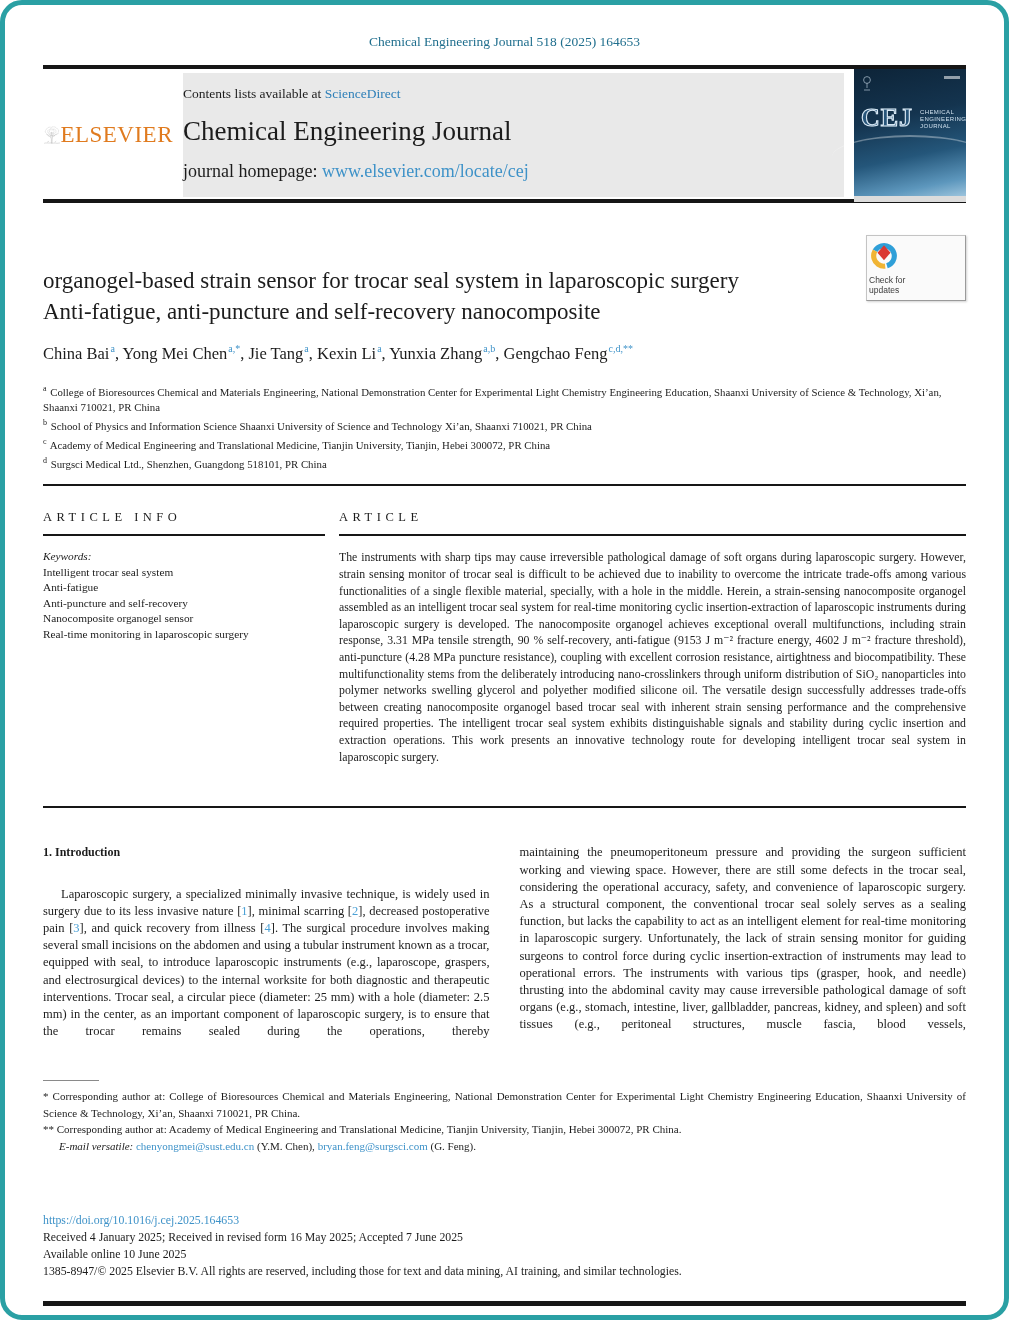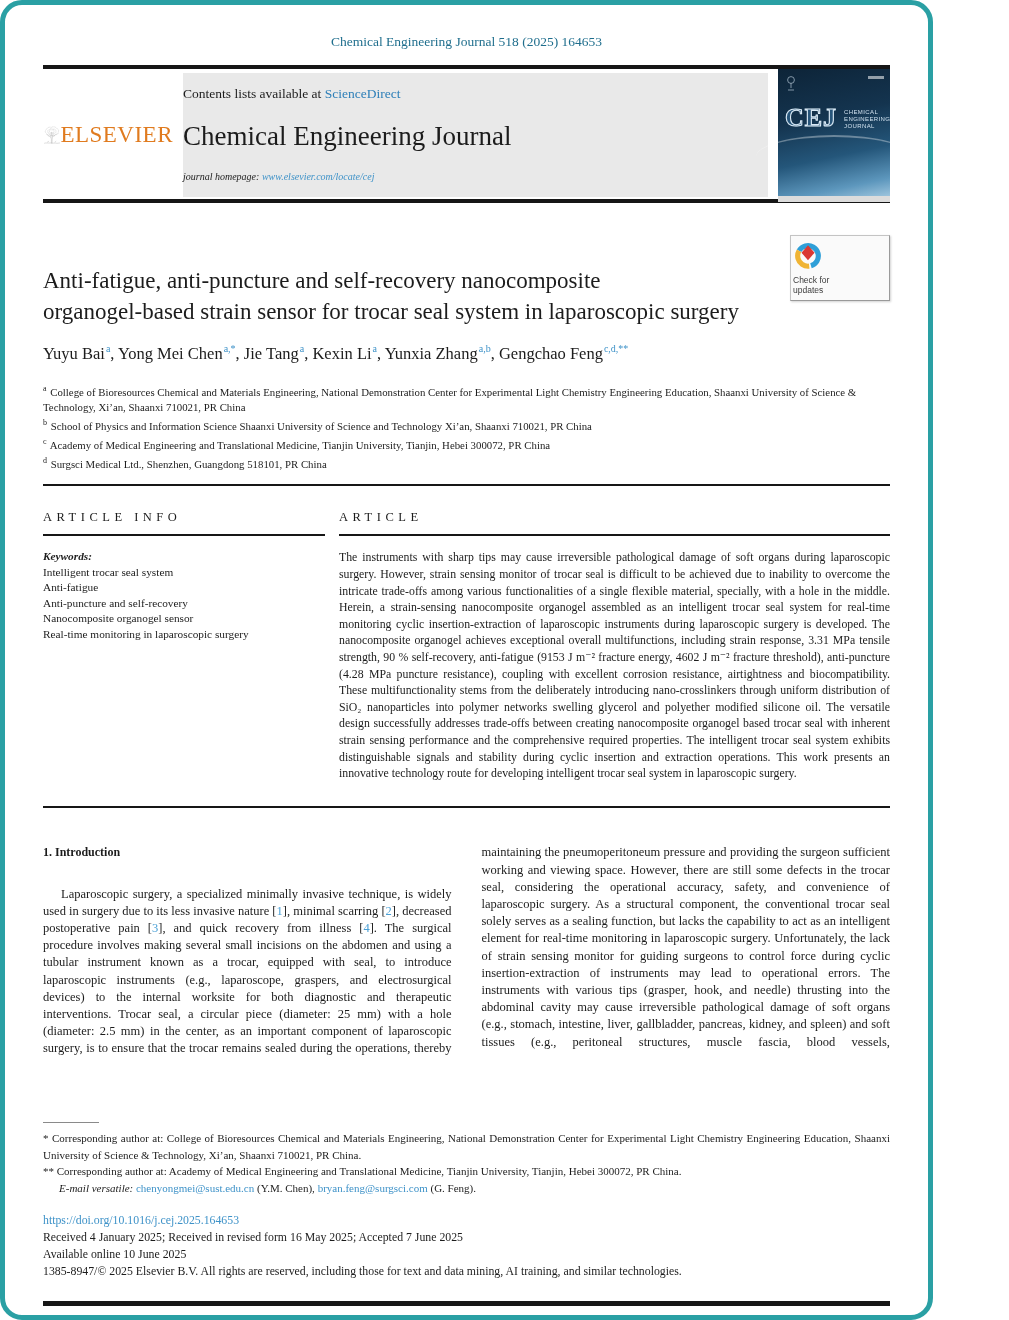--- a/index.html
+++ b/index.html
@@ -1,17 +1,17 @@
 <!DOCTYPE html>
 <html><head>
 <meta charset="utf-8">
 <style>
   html,body { margin:0; padding:0; background:#fff; }
   .page {
-    position:relative; width:933px; height:1320px; background:#fff;
+    position:relative; width:1009px; height:1320px; background:#fff;
     font-family:"Liberation Serif","DejaVu Serif",serif; color:#1c1c1c;
     overflow:hidden;
   }
   .frame {
     position:absolute; inset:0; border:5px solid #2aa0a4; border-radius:22px;
     pointer-events:none; z-index:50;
   }
   .content { position:absolute; left:43px; right:43px; top:0; bottom:0; }
 
   
@@ -20,21 +20,21 @@
   .rule-thick2 { height:4px; background:#161616; margin-top:2px; }
   .header-row { display:flex; margin-top:4px; height:124px; }
   .logo-col { width:130px; display:flex; flex-direction:row; align-items:center; }
   .elsevier-word { color:#e07b1f; font-size:23px; letter-spacing:0.5px; margin-top:0px; }
   .center-box {
     flex:1; background:#e9e9e9; margin:0 10px; display:flex; flex-direction:column;
     align-items:flex-start; justify-content:space-between; padding:13px 0 15px;
   }
   .contents-line { font-size:13.5px; }
   .journal-name { font-size:27px; }
-  .homepage-line { font-size:10px;font-style:italic; }
+  .homepage-line { font-size:18px; }
   .link-sd { color:#2d7fb8; }
   .link-url { color:#3e92c8; }
 
   .cover-col { width:112px; position:relative; height:133px; margin-top:-4px; }
   .cover {
     position:absolute; inset:0;
     background:linear-gradient(168deg,#0d2438 0%,#14344f 38%,#24567a 66%,#5d97bd 88%,#9cc4dd 100%);
     border-bottom:6px solid #dcdcdc;
   }
   .cover-swoosh { position:absolute; left:-22px; right:-22px; top:52%; height:60px;
@@ -66,35 +66,35 @@
   .affiliations sup { font-size:8px; margin-right:1px; }
   .rule-2 { height:2px; background:#161616; margin-top:12px; }
 
   
   .info-row { display:flex; margin-top:24px; min-height:280px; }
   .info-col { width:282px; flex:none; }
   .abs-col { flex:1; margin-left:14px; }
   .sec-head { font-size:12.5px; letter-spacing:4.5px; }
   .head-rule { height:2px; background:#161616; margin-top:9px; }
   .keywords { margin-top:13px; font-size:11.3px; line-height:15.5px; }
-  .kw-label { font-style:italic;font-weight:bold; }
+  .kw-label { font-style:italic; }
   .abstract-text { margin-top:13px; font-size:11.8px; line-height:16.6px; text-align:justify; }
   .rule-bottom-abs { height:2px; background:#161616; margin-top:16px; }
 
   
   .intro-row { display:flex; gap:30px; margin-top:36px; height:272px; overflow:hidden; }
   .intro-col { flex:1; font-size:12.5px; line-height:17.2px; text-align:justify; }
   .intro-head { font-size:12px; font-weight:bold; margin:0 0 24px 0; }
   .intro-col p { margin:0; }
   .indent { text-indent:18px; }
   .cut { text-align-last:justify; }
   .ref-num { color:#4aa0d6; }
 
   
-  .footnotes { position:absolute; left:0; right:0; top:1122px; font-size:11px; line-height:16.5px; }
+  .footnotes { position:absolute; left:0; right:0; top:1080px; font-size:11px; line-height:16.5px; }
   .fn-rule { width:56px; height:1px; background:#8a8a8a; margin-bottom:7px; }
   .fn { text-align:justify; }
   .fn-email { margin-left:16px; }
   .fn-email .em { font-style:italic; }
   .fn-email .link { color:#3e92c8; }
   .footer { position:absolute; left:0; right:0; top:1212px; font-size:11.8px; line-height:17px; }
   .doi { color:#3e92c8; }
   .bottom-bar { position:absolute; left:0; right:0; bottom:14px; height:5px; background:#161616; }
 </style>
 </head>
@@ -148,37 +148,37 @@
           <div class="cover-cej">CEJ</div>
           <div class="cover-sub">CHEMICAL ENGINEERING JOURNAL</div>
           <div class="cover-swoosh"></div>
         </div>
       </div>
     </div>
     <div class="rule-thick2"></div>
 
     <div class="article">
       <h1 class="title">
+        <span>organogel-based strain sensor for trocar seal system in laparoscopic surgery</span>
         <span>Anti-fatigue, anti-puncture and self-recovery nanocomposite</span>
-        <span>organogel-based strain sensor for trocar seal system in laparoscopic surgery</span>
       </h1>
 
       <div class="badge" style="top:-30px;">
         <svg width="30" height="30" viewBox="0 0 32 32">
           <circle cx="16" cy="17" r="11" fill="none" stroke="#2f9fd8" stroke-width="5.5" stroke-dasharray="44 26" stroke-dashoffset="10" transform="rotate(-105 16 17)"></circle>
           <circle cx="16" cy="17" r="11" fill="none" stroke="#f0b434" stroke-width="5.5" stroke-dasharray="24 46" stroke-dashoffset="-36" transform="rotate(-105 16 17)"></circle>
           <path d="M16 5.5 L23 13.5 L16 21.5 L9 13.5 Z" fill="#da3832"></path>
         </svg>
         <div class="badge-text">
           <div>Check for</div>
           <div>updates</div>
         </div>
       </div>
 
-      <div class="authors"><span>Yuyu Bai</span><sup>a</sup>, <span>Yong Mei Chen</span><sup>a,*</sup>, <span>Jie Tang</span><sup>a</sup>, <span>Kexin Li</span><sup>a</sup>, <span>Yunxia Zhang</span><sup>a,b</sup>, <span>Gengchao Feng</span><sup>c,d,**</sup></div>
+      <div class="authors"><span>China Bai</span><sup>a</sup>, <span>Yong Mei Chen</span><sup>a,*</sup>, <span>Jie Tang</span><sup>a</sup>, <span>Kexin Li</span><sup>a</sup>, <span>Yunxia Zhang</span><sup>a,b</sup>, <span>Gengchao Feng</span><sup>c,d,**</sup></div>
       <div class="affiliations">
           <div><sup>a</sup> College of Bioresources Chemical and Materials Engineering, National Demonstration Center for Experimental Light Chemistry Engineering Education, Shaanxi University of Science &amp; Technology, Xi’an, Shaanxi 710021, PR China</div>
           <div><sup>b</sup> School of Physics and Information Science Shaanxi University of Science and Technology Xi’an, Shaanxi 710021, PR China</div>
           <div><sup>c</sup> Academy of Medical Engineering and Translational Medicine, Tianjin University, Tianjin, Hebei 300072, PR China</div>
           <div><sup>d</sup> Surgsci Medical Ltd., Shenzhen, Guangdong 518101, PR China</div>
         </div>
     </div>
 
     <div class="rule-2"></div>
 

